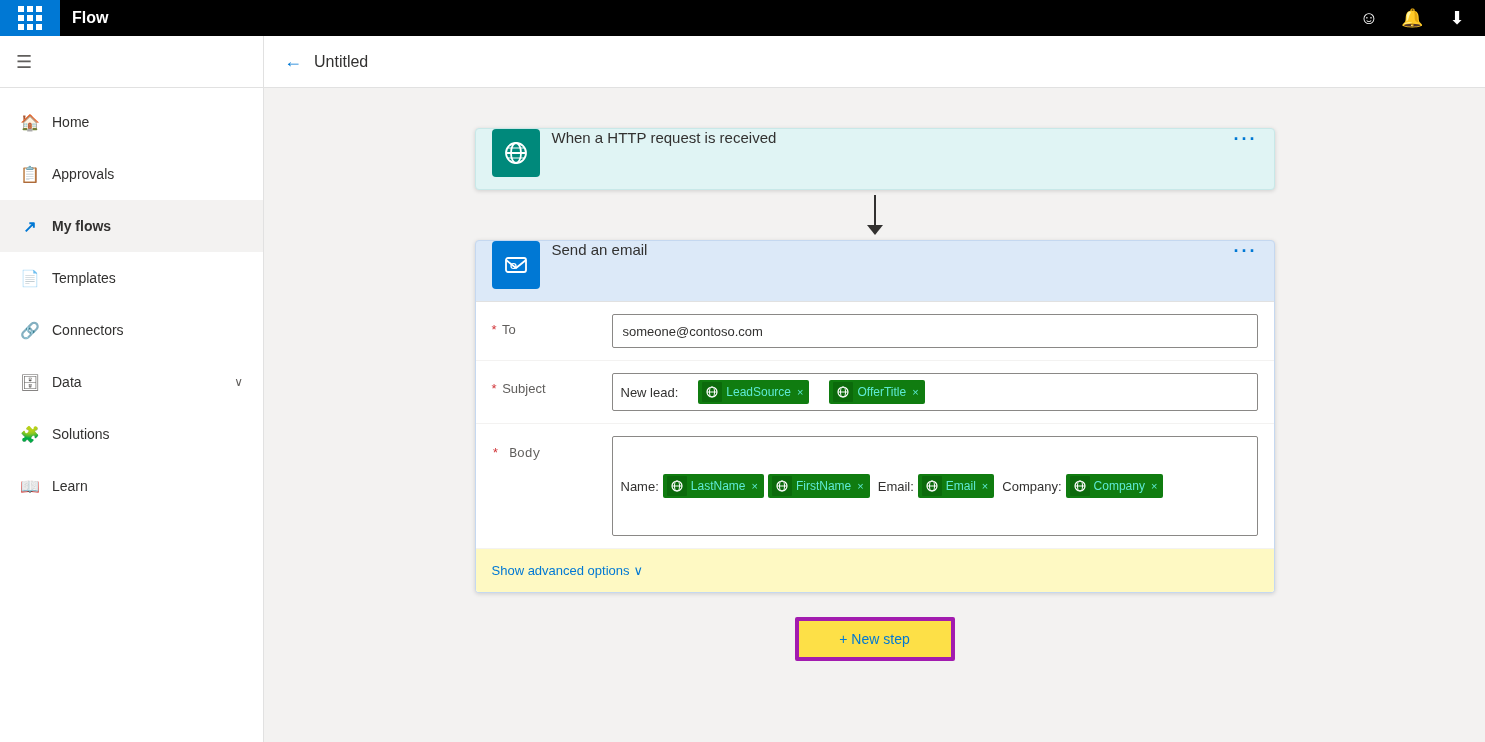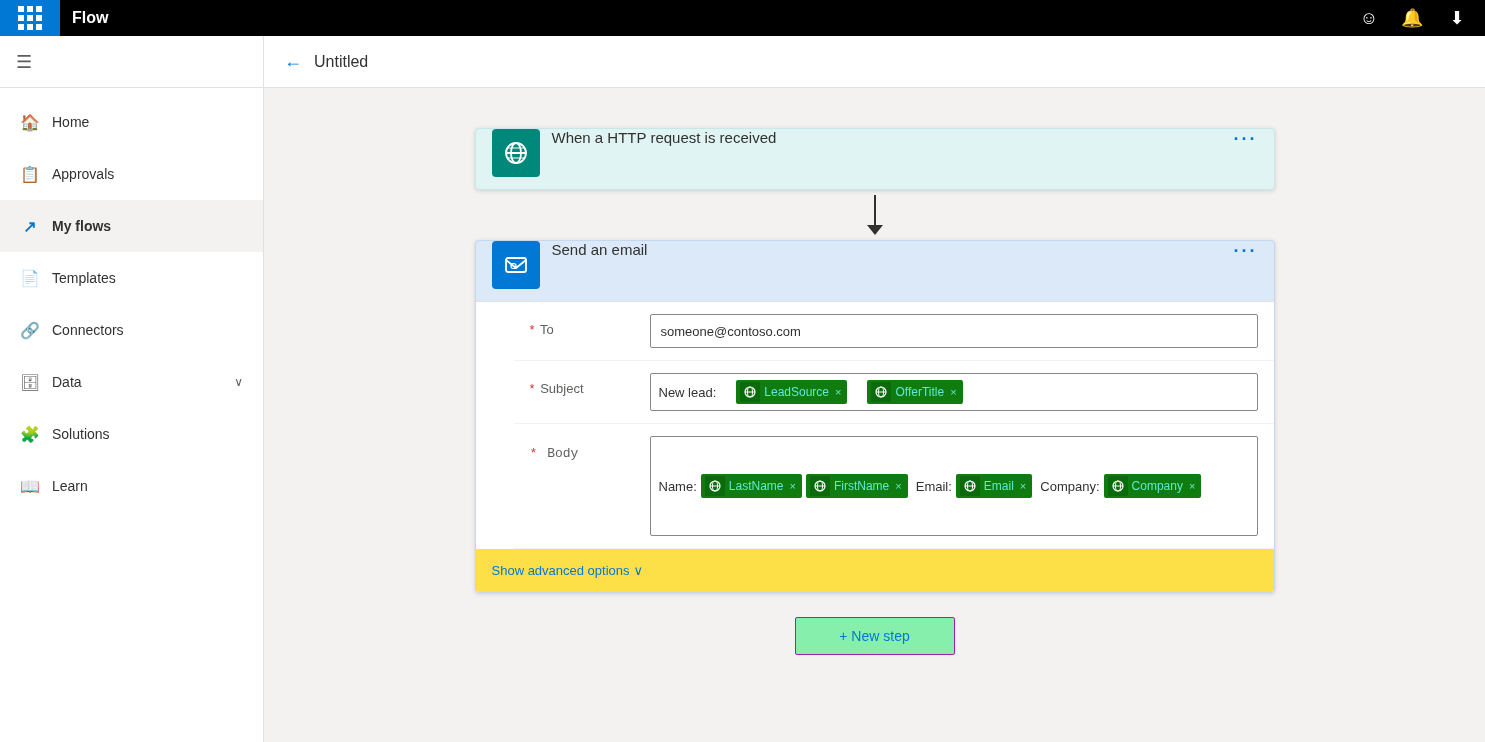--- a/index.html
+++ b/index.html
@@ -231,21 +231,20 @@
       background: #fff;
       border-top: 1px solid #e1e1e1;
       padding: 0;
     }
     .form-row {
       display: flex;
       align-items: flex-start;
       padding: 12px 16px;
       border-bottom: 1px solid #f3f2f1;
       min-height: 56px;
-      margin-left: 38px;
     }
     .form-label {
       width: 120px;
       font-size: 13px;
       color: #605e5c;
       padding-top: 8px;
       flex-shrink: 0;
     }
     .required-star {
       color: #d13438;
@@ -319,42 +318,42 @@
       display: flex;
       align-items: center;
       gap: 4px;
       flex-wrap: wrap;
     }
     .body-label-text { font-size: 13px; color: #323130; }
 
     
     .show-advanced {
       padding: 14px 16px;
-      background: #fde047;
+      background: #fef9c3;
       text-align: right;
     }
     .show-advanced-link {
       color: #0078d4;
       font-size: 13px;
       cursor: pointer;
       display: flex;
       align-items: center;
       gap: 4px;
     }
 
     
     .bottom-actions {
       display: flex;
       justify-content: center;
       gap: 12px;
       padding: 24px 0 16px;
     }
     .btn-new-step {
-      border: 1px solid #a21caf;
-      background: #86efac;
+      border: 4px solid #a21caf;
+      background: #fde047;
       padding: 10px 28px;
       font-size: 14px;
       cursor: pointer;
       color: #0078d4;
       border-radius: 2px;
       min-width: 160px;
     }
     .btn-save {
       border: 1px solid #8a8886;
       background: #fff;

